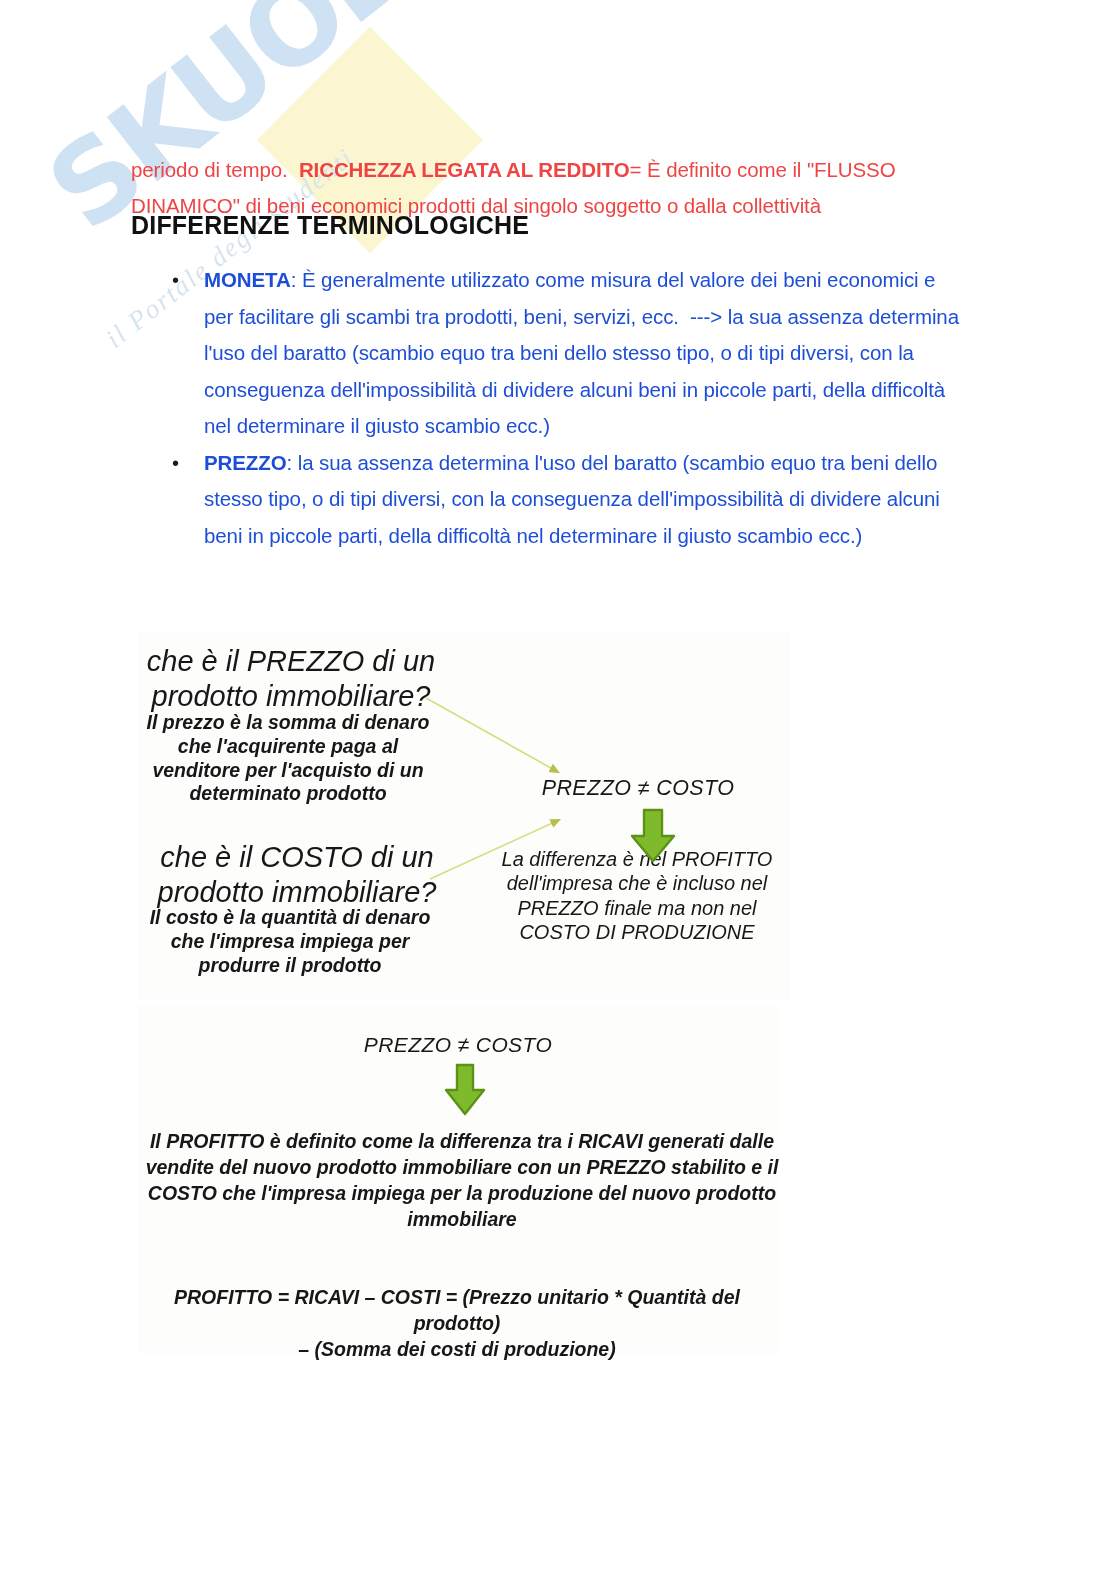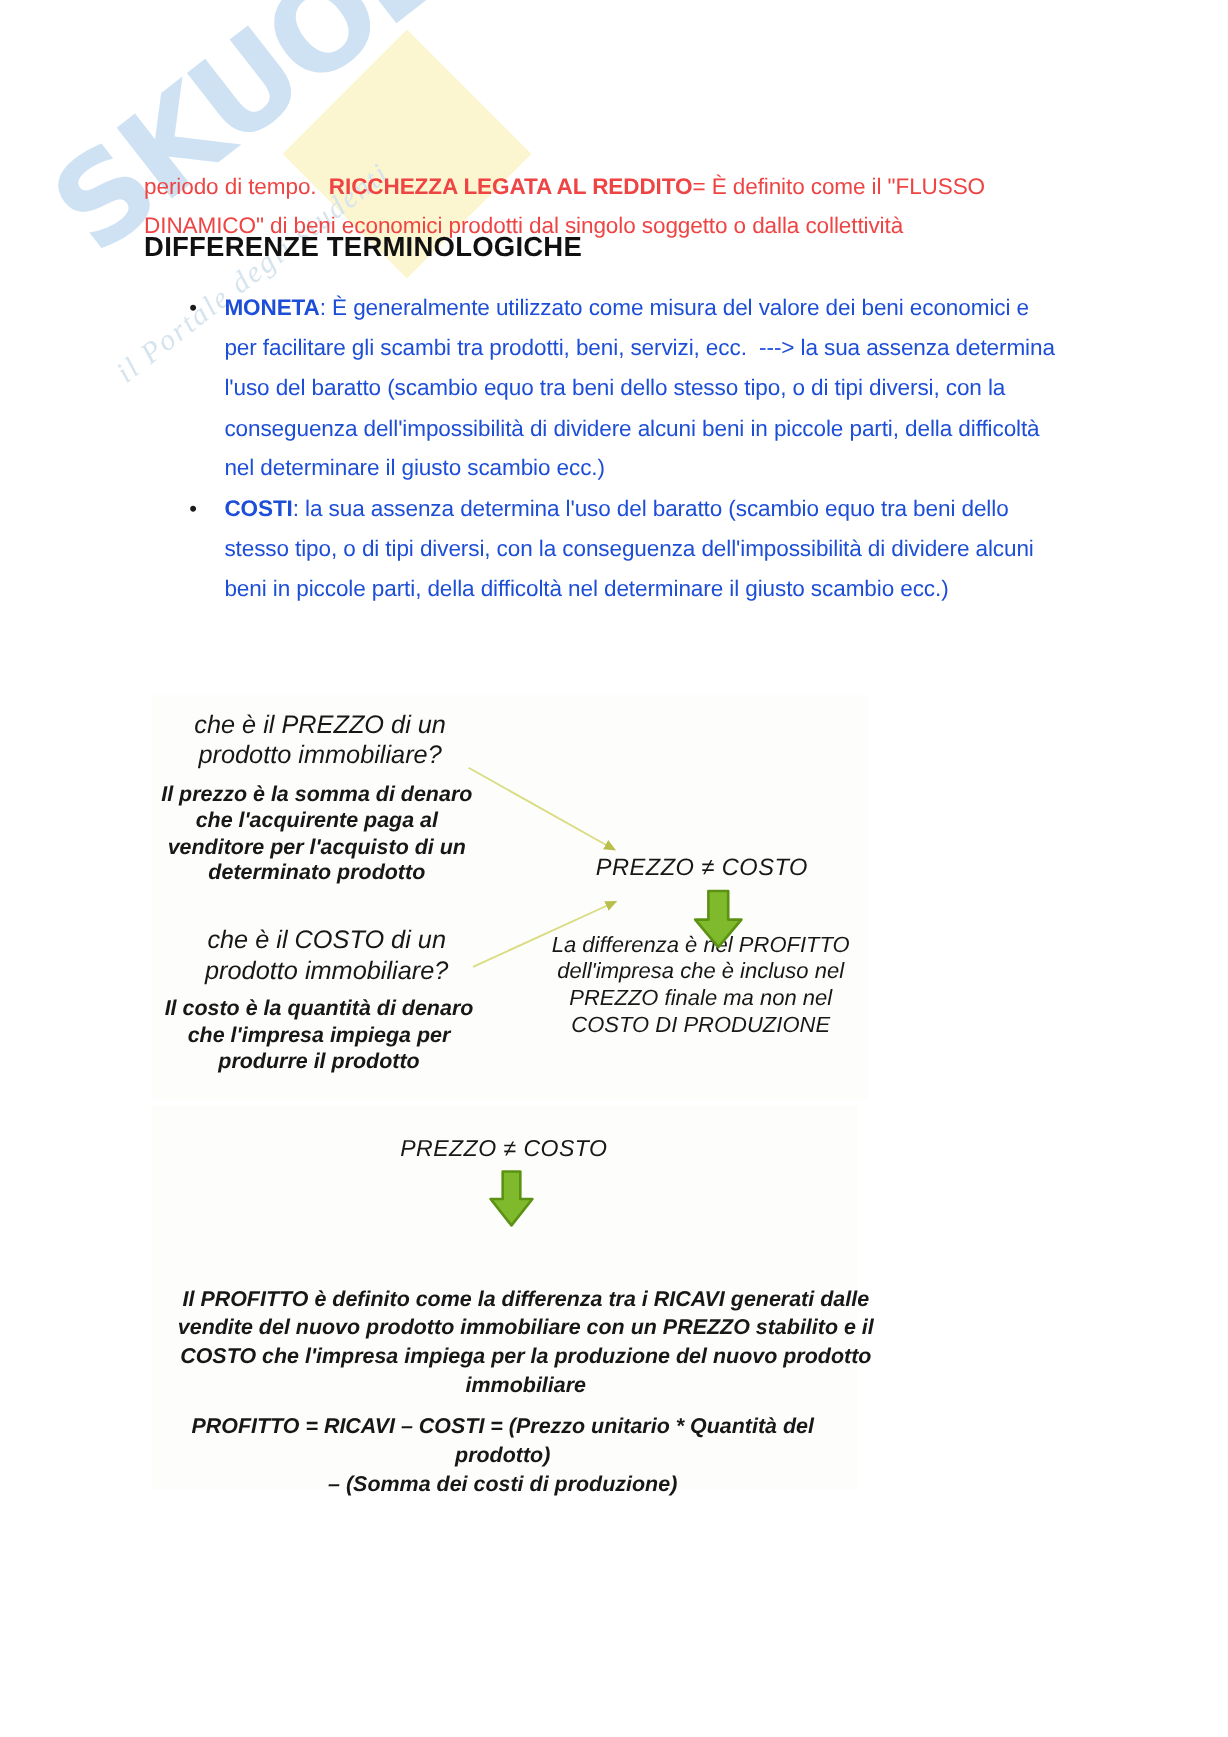--- a/index.html
+++ b/index.html
@@ -139,43 +139,43 @@
 
   .d-text {
     position: absolute;
     font-family: "Liberation Sans", sans-serif;
     font-style: italic;
     color: #171717;
     text-align: center;
     line-height: 1.22;
   }
 
-  .q-title { font-size: 23px; text-align: center; }
+  .q-title { font-size: 29px; text-align: center; }
   .q-body  { font-size: 19.5px; font-weight: bold; }
 
   .q1-title { left: 8px;  top: 12px;  width: 290px; }
   .q1-body  { left: 0;    top: 79px;  width: 300px; }
   .q2-title { left: 14px; top: 208px; width: 290px; }
   .q2-body  { left: 4px;  top: 274px; width: 296px; }
 
   .neq-top {
     left: 380px; top: 143px; width: 240px;
     font-size: 21.5px; letter-spacing: 0.4px;
   }
   .diff-body {
     left: 363px; top: 215px; width: 272px;
     font-size: 20px;
   }
   .neq-bot {
     left: 185px; top: 27px; width: 270px;
     font-size: 21px; letter-spacing: 0.4px;
   }
   .profit-def {
-    left: 22px; top: 124px; width: 636px;
-    font-size: 19.5px; font-weight: bold; line-height: 1.33; margin-top: 40px;
+    left: 6px; top: 124px; width: 636px;
+    font-size: 19.5px; font-weight: bold; line-height: 1.33;
   }
   .profit-formula {
     left: 4px; top: 280px; width: 630px;
     font-size: 19.5px; font-weight: bold; line-height: 1.33;
   }
 
   
   .garrow { position: absolute; }
   .garrow-1 { left: 627px; top: 808px; width: 52px; height: 56px; z-index: 3; }
   .garrow-2 { left: 441px; top: 1063px; width: 48px; height: 54px; z-index: 3; }
@@ -201,21 +201,21 @@
   </div>
 
   <div class="content">
 
     <p class="para"><span>periodo di tempo.&nbsp;&nbsp;</span><b>RICCHEZZA LEGATA AL REDDITO</b><span>= È definito come il "FLUSSO DINAMICO" di beni economici prodotti dal singolo soggetto o dalla collettività</span></p>
 
     <h1 class="section-title">DIFFERENZE TERMINOLOGICHE</h1>
 
     <ul class="bullets">
       <li><b>MONETA</b><span>: È generalmente utilizzato come misura del valore dei beni economici e per facilitare gli scambi tra prodotti, beni, servizi, ecc.&nbsp; ---&gt; la sua assenza determina l'uso del baratto (scambio equo tra beni dello stesso tipo, o di tipi diversi, con la conseguenza dell'impossibilità di dividere alcuni beni in piccole parti, della difficoltà nel determinare il giusto scambio ecc.)</span></li>
-      <li><b>COSTI</b><span>: la sua assenza determina l'uso del baratto (scambio equo tra beni dello stesso tipo, o di tipi diversi, con la conseguenza dell'impossibilità di dividere alcuni beni in piccole parti, della difficoltà nel determinare il giusto scambio ecc.)</span></li>
+      <li><b>PREZZO</b><span>: la sua assenza determina l'uso del baratto (scambio equo tra beni dello stesso tipo, o di tipi diversi, con la conseguenza dell'impossibilità di dividere alcuni beni in piccole parti, della difficoltà nel determinare il giusto scambio ecc.)</span></li>
     </ul>
 
     <div class="diagram">
 
       <div class="dbox dbox-top">
         <div class="d-text q-title q1-title">che è il PREZZO di un prodotto immobiliare?</div>
         <div class="d-text q-body q1-body">Il prezzo è la somma di denaro che l'acquirente paga al venditore per l'acquisto di un determinato prodotto</div>
         <div class="d-text q-body q2-body">Il costo è la quantità di denaro che l'impresa impiega per produrre il prodotto</div>
         <div class="d-text q-title q2-title">che è il COSTO di un prodotto immobiliare?</div>
         <div class="d-text neq-top">PREZZO ≠ COSTO</div>

